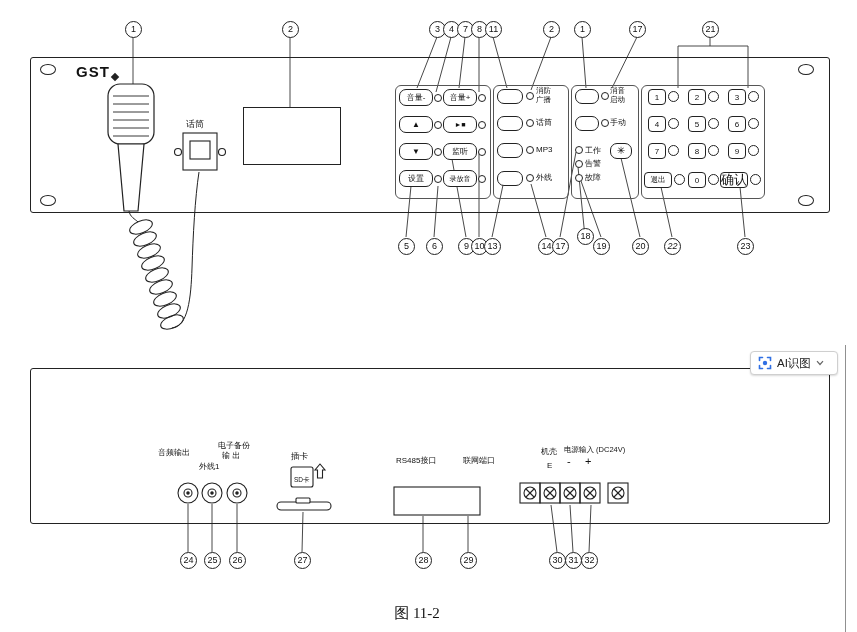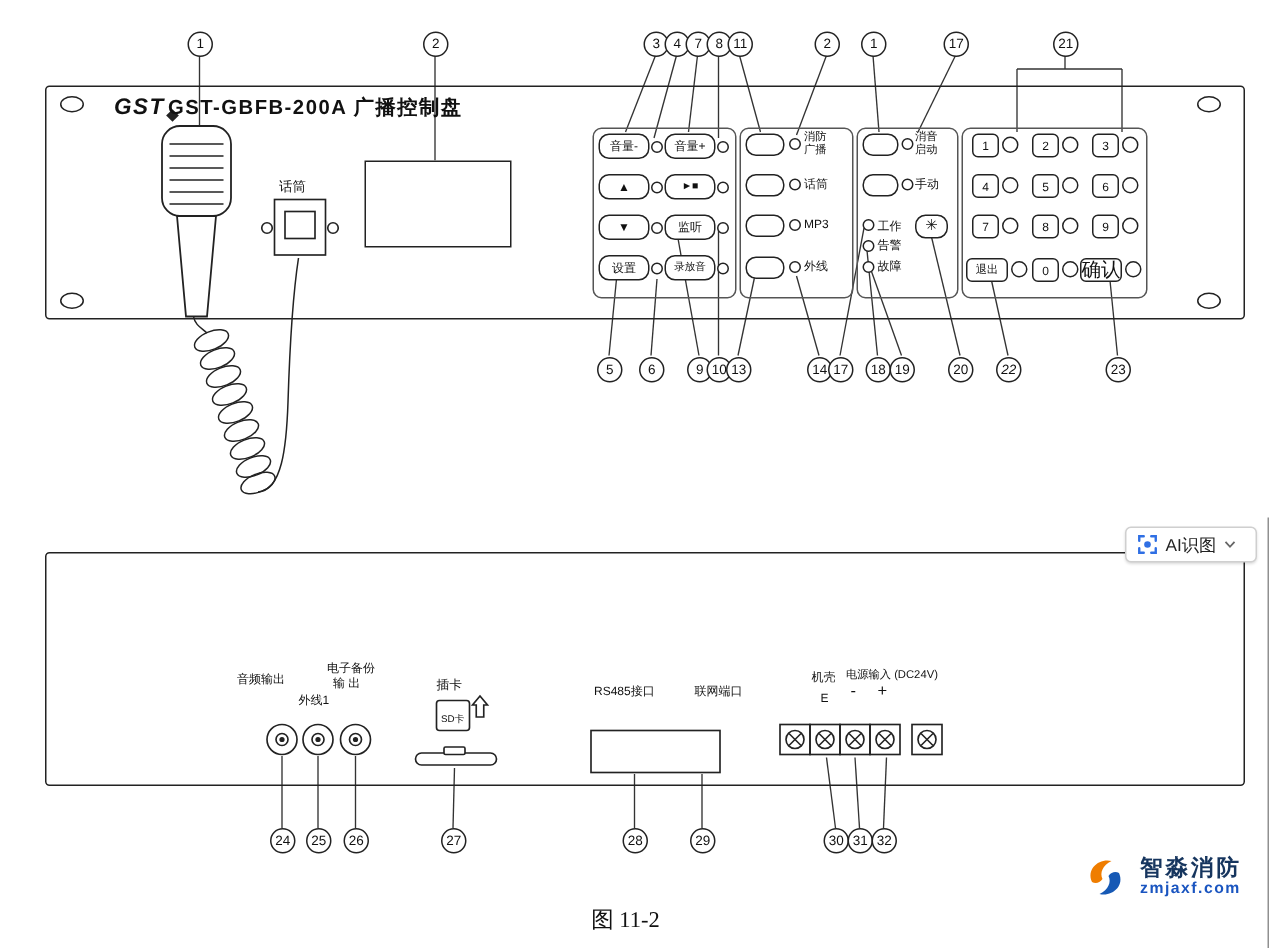--- a/index.html
+++ b/index.html
@@ -13,21 +13,21 @@
        font-size:8px;line-height:1;display:flex;align-items:center;justify-content:center;white-space:nowrap;}
   .led{position:absolute;z-index:3;width:6px;height:6px;border:1px solid #222;border-radius:50%;background:#fff;}
   .lbl{position:absolute;z-index:3;font-size:8px;line-height:9px;}
   .wrap2{width:17px;font-size:7.5px;line-height:8.5px;word-break:break-all;}
   .key{position:absolute;z-index:3;border:1px solid #222;border-radius:4px;background:#fff;
        font-size:8px;display:flex;align-items:center;justify-content:center;white-space:nowrap;}
   .kled{position:absolute;z-index:3;width:9px;height:9px;border:1px solid #222;border-radius:50%;background:#fff;}
   .callout{position:absolute;z-index:4;width:15px;height:15px;border:1px solid #222;border-radius:50%;
            background:#fff;font-size:9px;line-height:15px;text-align:center;}
   .title{position:absolute;z-index:3;font-weight:bold;font-size:13.5px;letter-spacing:1px;}
-  .brand{position:absolute;z-index:3;font-weight:bold;font-style:italic;font-size:15px;letter-spacing:1px;display:flex;align-items:flex-end;gap:2px;}
+  .brand{position:absolute;z-index:3;font-weight:bold;font-size:15px;letter-spacing:1px;display:flex;align-items:flex-end;gap:2px;}
   .brand .star{width:6px;height:6px;background:#222;transform:rotate(45deg);margin-top:2px;}
   .lcd{position:absolute;z-index:3;border:1.2px solid #222;background:#fff;}
   .caption{position:absolute;z-index:3;left:352px;top:604px;width:130px;text-align:center;
            font-family:"Liberation Serif","DejaVu Serif",serif;font-size:15px;}
   .ai-btn{position:absolute;z-index:6;left:750px;top:351px;width:88px;height:24px;background:#fff;
           border:1px solid #cfcfcf;border-radius:4px;box-shadow:0 1px 2px rgba(0,0,0,.15);
           display:flex;align-items:center;gap:5px;padding:0 7px;box-sizing:border-box;cursor:pointer;}
   .ai-btn .txt{font-size:11.5px;color:#222;}
   .watermark{position:absolute;z-index:6;left:720px;top:570px;display:flex;align-items:center;gap:6px;}
   .wm-text{display:flex;flex-direction:column;line-height:1.1;}
@@ -178,21 +178,20 @@
   <div class="panel" style="left:30px;top:57px;width:798px;height:154px;"></div>
   <div class="hole" style="left:40px;top:64px;"></div>
   <div class="hole" style="left:798px;top:64px;"></div>
   <div class="hole" style="left:40px;top:195px;"></div>
   <div class="hole" style="left:798px;top:195px;"></div>
 
   <div class="brand" style="left:76px;top:63px;">
     <span>GST</span>
     <span class="star"></span>
   </div>
-  <div class="title" style="left:112px;top:63px;">GST-GBFB-200A 广播控制盘</div>
 
   <div class="lbl" style="left:186px;top:120px;font-size:9px;">话筒</div>
   <div class="lcd" style="left:243px;top:107px;width:96px;height:56px;"></div>
 
   <div class="gbox" style="left:395px;top:85px;width:94px;height:112px;"></div>
   <div class="gbox" style="left:493px;top:85px;width:74px;height:112px;"></div>
   <div class="gbox" style="left:571px;top:85px;width:66px;height:112px;"></div>
   <div class="gbox" style="left:641px;top:85px;width:122px;height:112px;"></div>
 
   <div class="btn" style="left:399px;top:89px;width:32px;height:15px;">音量-</div>
@@ -305,21 +304,21 @@
   <div class="callout" style="left:629px;top:21px;">17</div>
   <div class="callout" style="left:702px;top:21px;">21</div>
 
   <div class="callout" style="left:398px;top:238px;">5</div>
   <div class="callout" style="left:426px;top:238px;">6</div>
   <div class="callout" style="left:458px;top:238px;">9</div>
   <div class="callout" style="left:471px;top:238px;">10</div>
   <div class="callout" style="left:484px;top:238px;">13</div>
   <div class="callout" style="left:538px;top:238px;">14</div>
   <div class="callout" style="left:552px;top:238px;">17</div>
-  <div class="callout" style="left:577px;top:238px;">18</div>
+  <div class="callout" style="left:577px;top:228px;">18</div>
   <div class="callout" style="left:593px;top:238px;">19</div>
   <div class="callout" style="left:632px;top:238px;">20</div>
   <div class="callout" style="left:664px;top:238px;font-style:italic;">22</div>
   <div class="callout" style="left:737px;top:238px;">23</div>
 
   <div class="callout" style="left:180px;top:552px;">24</div>
   <div class="callout" style="left:204px;top:552px;">25</div>
   <div class="callout" style="left:229px;top:552px;">26</div>
   <div class="callout" style="left:294px;top:552px;">27</div>
   <div class="callout" style="left:415px;top:552px;">28</div>
@@ -341,24 +340,14 @@
           <path d="M4.5,12.5 H1.5 V9.5"></path>
       </g>
       <circle cx="7" cy="7" r="2.2" fill="#2f6fe4"></circle>
     </svg>
     <span class="txt">AI识图</span>
     <svg width="8" height="6" viewBox="0 0 8 6">
       <path d="M1,1.2 L4,4.5 L7,1.2" stroke="#666" stroke-width="1.2" fill="none"></path>
     </svg>
   </div>
 
-  <div class="watermark">
-    <svg width="34" height="30" viewBox="0 0 34 30">
-      <path d="M8,18 C4,9 13,2 21,4 C15,7 13,12 15,16 C13,19 10,19 8,18 Z" fill="#ef7d00"></path>
-      <path d="M26,12 C30,21 21,28 13,26 C19,23 21,18 19,14 C21,11 24,11 26,12 Z" fill="#1659b5"></path>
-    </svg>
-    <div class="wm-text">
-      <span class="wm-name">智淼消防</span>
-      <span class="wm-url">zmjaxf.com</span>
-    </div>
-  </div>
 
 </div>
 
 </body></html>

